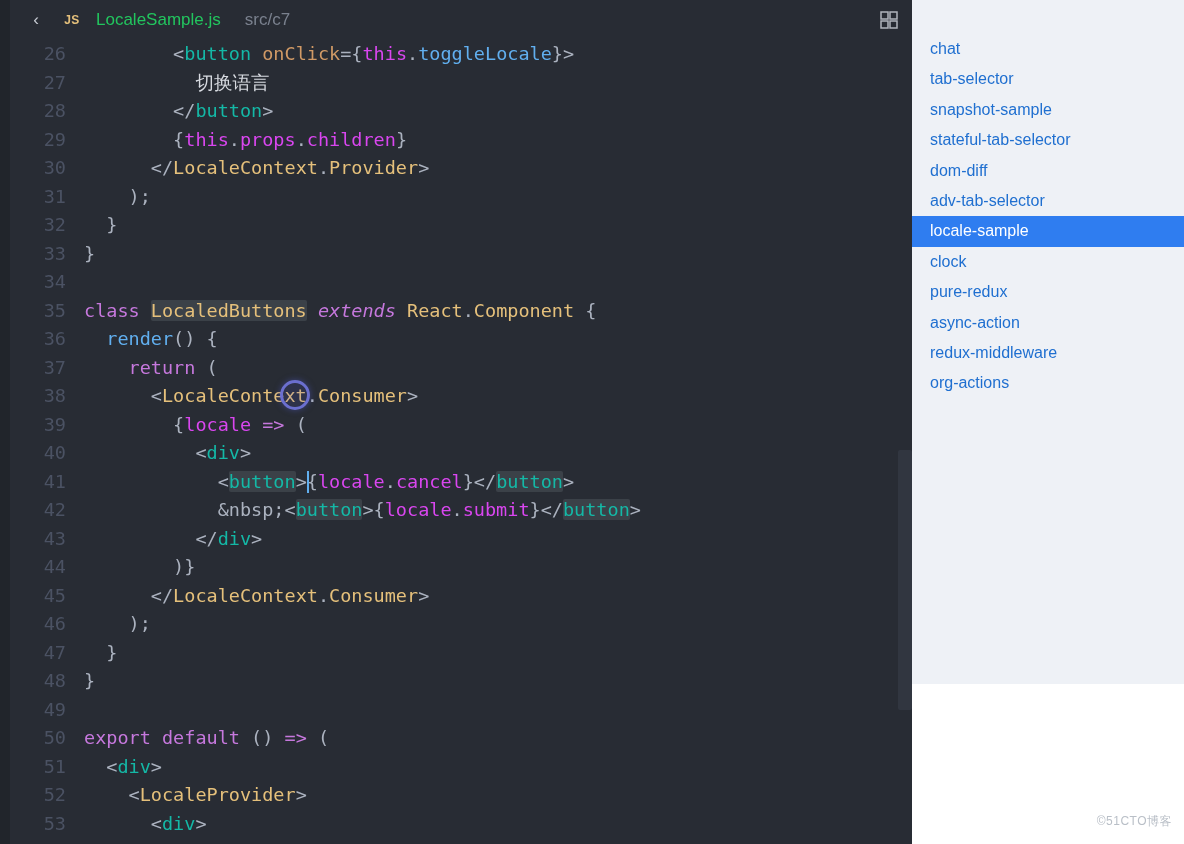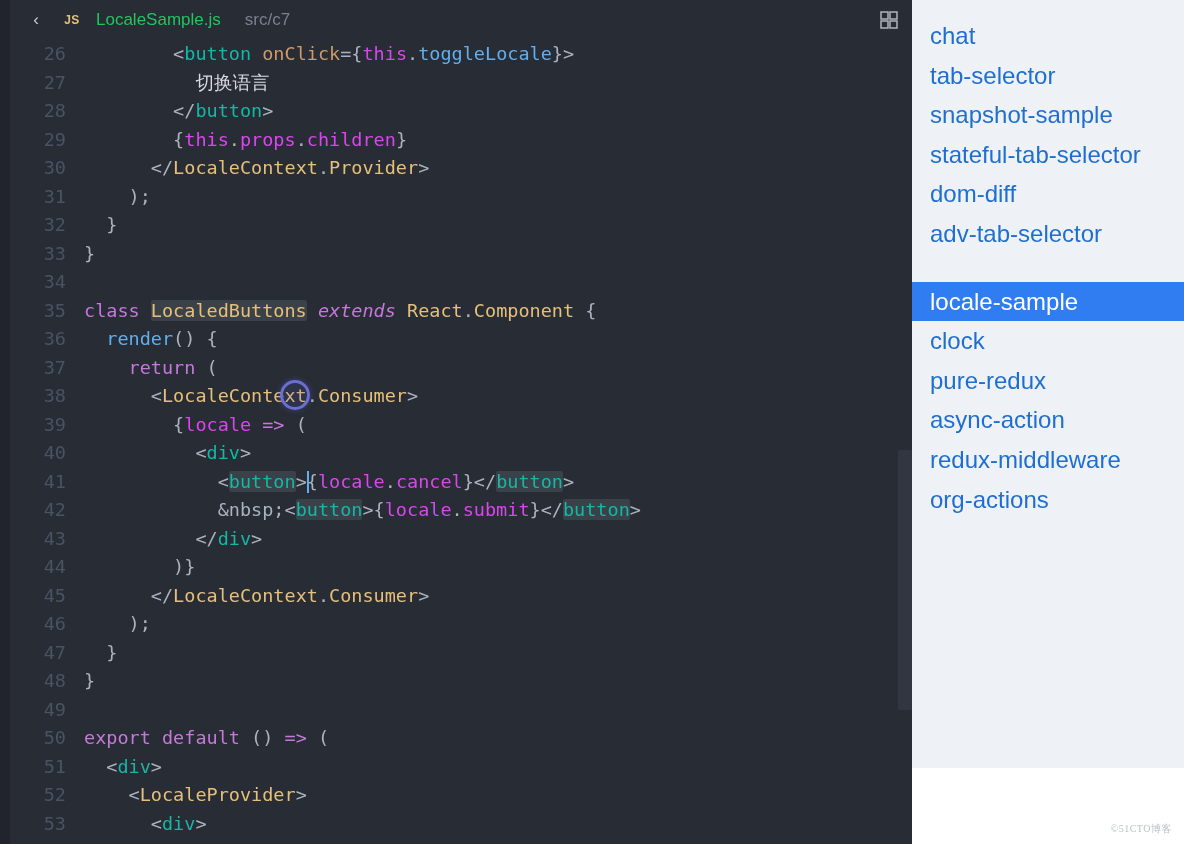--- a/index.html
+++ b/index.html
@@ -77,33 +77,33 @@
   }
 
   
   .minimap {
     position: absolute; right: 0; top: 410px; width: 14px; height: 260px;
     background: #3a3f4b; border-radius: 2px; opacity: .5;
   }
 
   
   .right-panel {
-    flex: 1; height: 768px; background: #eef1f6;
-    padding: 16px 0 0 0;
+    flex: 1; height: 684px; background: #eef1f6;
+    padding: 34px 0 0 0;
     font-family: -apple-system, BlinkMacSystemFont, Segoe UI, sans-serif;
-    font-size: 24px;
+    font-size: 16px;
   }
   .right-panel .route {
     display: block; padding: 6px 18px 6px 18px; line-height: 1.15;
     color: #1f6fd0; cursor: pointer;
   }
-  .right-panel .route.active { background: #2f7df0; color: #ffffff; margin-top: 28px; }
+  .right-panel .route.active { background: #2f7df0; color: #ffffff; }
   .watermark {
-    position: absolute; right: 12px; bottom: 8px;
-    font-size: 10px; color: #b9bfc7; font-family: Liberation Serif, serif;
+    position: absolute; right: 12px; bottom: 14px;
+    font-size: 12px; color: #b9bfc7; font-family: Liberation Sans, sans-serif;
     letter-spacing: .5px;
   }
 </style>
 </head>
 <body>
 
 <div class="editor">
   <div class="activity-bar"></div>
 
   <div class="tabbar">

